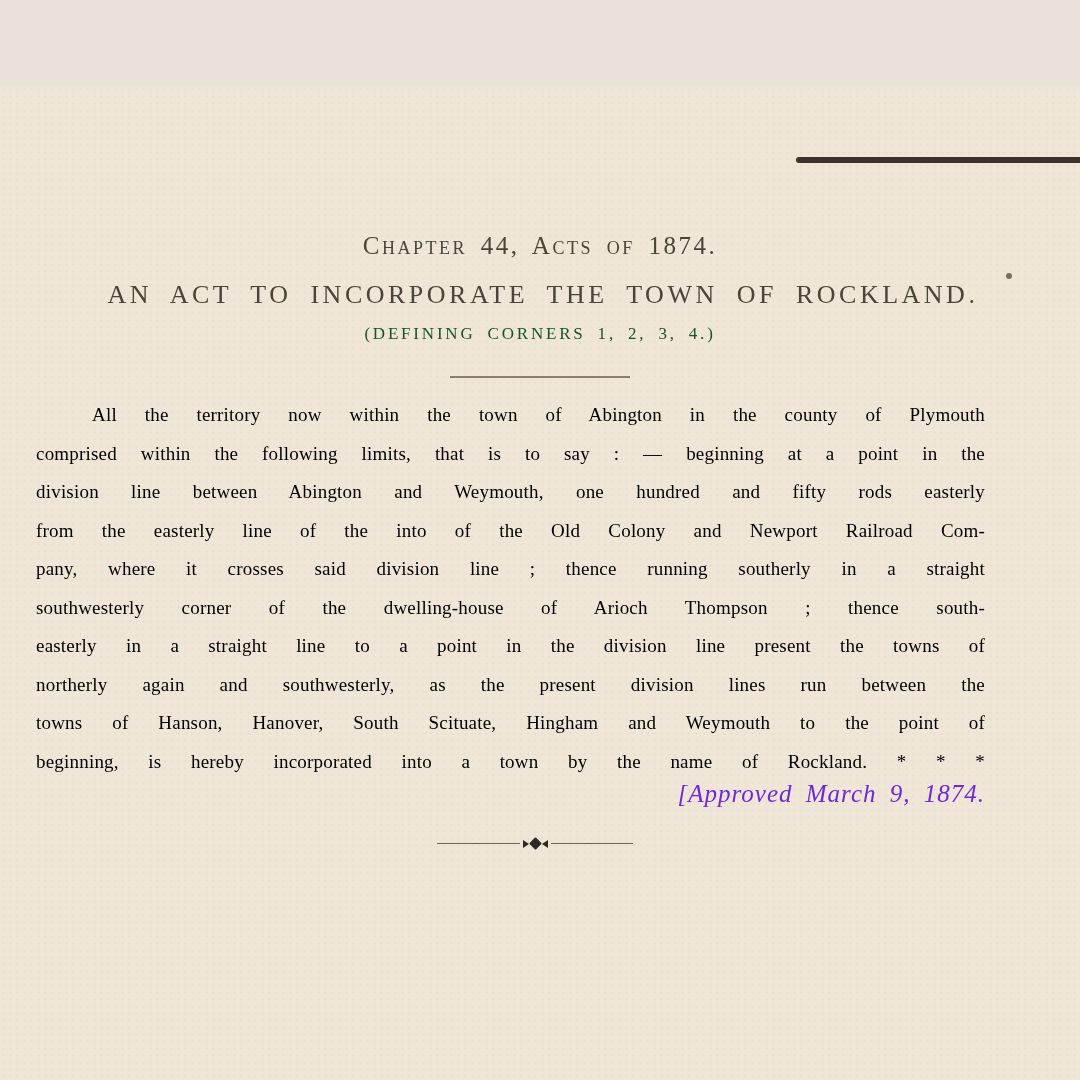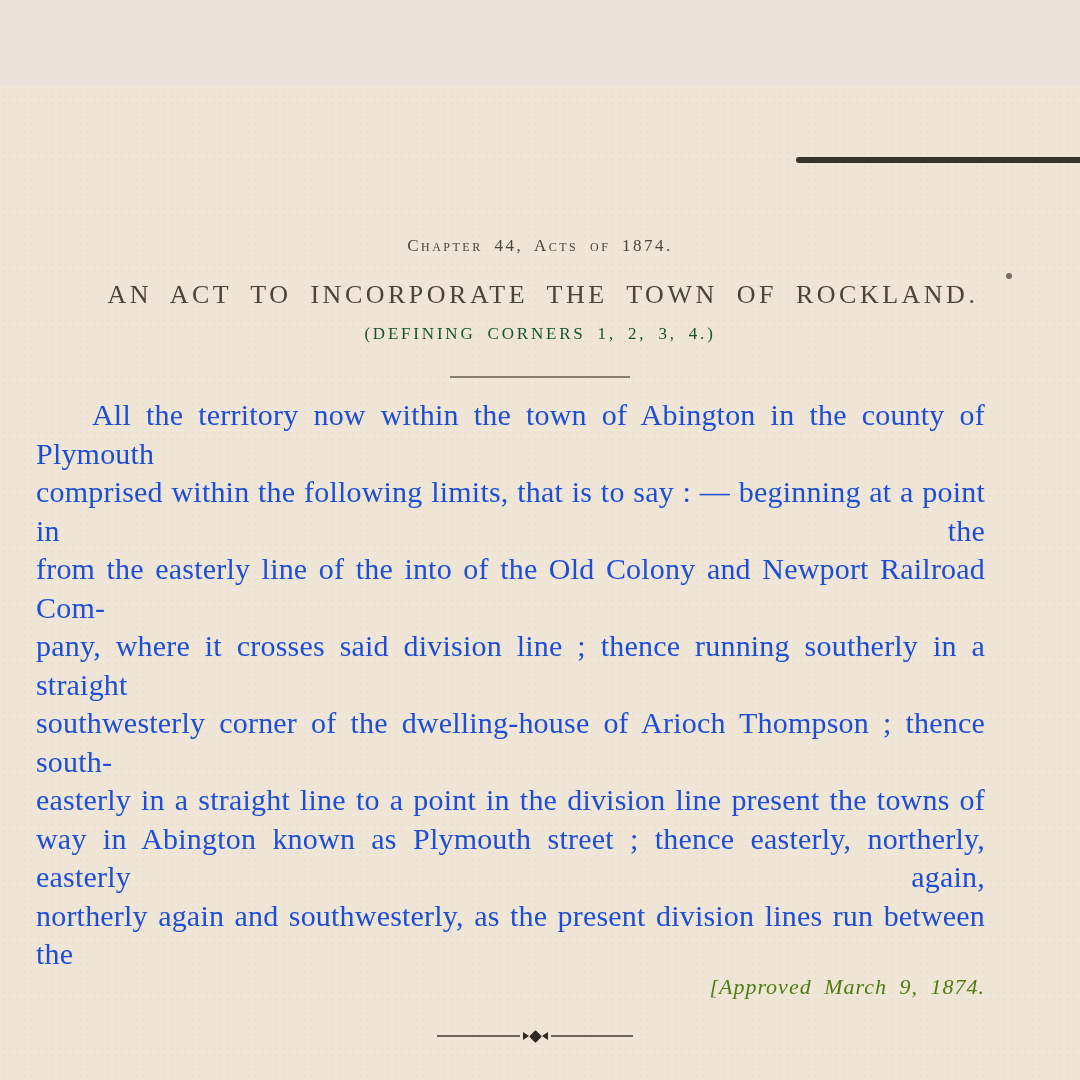--- a/index.html
+++ b/index.html
@@ -38,21 +38,21 @@
     width: 6px; height: 6px; border-radius: 50%;
     background: #5a4f42; opacity: .8;
   }
   .content {
     position: relative;
     padding-top: 232px;
     text-align: center;
   }
   .kicker {
     font-variant: small-caps;
-    font-size: 17px; line-height: 28px;
+    font-size: 25px; line-height: 28px;
     letter-spacing: 2.5px; word-spacing: 5px;
     color: #4b443b;
     margin: 0 0 18px 0;
   }
   .act-title {
     font-size: 26px; line-height: 34px; font-weight: normal;
     letter-spacing: 3.5px; word-spacing: 9px;
     color: #4b443b;
     margin: 0 0 10px 6px;
   }
@@ -65,36 +65,36 @@
   .head-rule {
     width: 180px; height: 2px;
     margin: 0 auto 18px auto;
     background: #8b7e70;
   }
   .body-col {
     margin: 0 95px 0 36px;       
     text-align: left;
   }
   .bline {
-    font-size: 30px;
+    font-size: 19px;
     line-height: 38.5px;
     letter-spacing: 0.2px;
     text-align: justify;
     text-align-last: justify;
     white-space: normal;
-    color: #1d4ed8;
+    color: #000000;
   }
   .bline.indent { text-indent: 56px; }
   .approval {
     margin-top: -4px;
     font-style: italic;
-    font-size: 22px; line-height: 34px;
+    font-size: 25px; line-height: 34px;
     letter-spacing: 1px; word-spacing: 6px;
     text-align: right;
-    color: #4d7c0f;
+    color: #6d28d9;
   }
   
   .ornament {
     width: 196px; margin: 28px auto 0 auto;
     display: flex; align-items: center; justify-content: center;
     transform: translateX(-5px);
   }
   .orn-line { flex: 1 1 auto; height: 1.5px; background: #6d6257; }
   .orn-tri-l {
     width: 0; height: 0; margin-left: 3px;
@@ -128,26 +128,28 @@
 
     <h1 class="act-title">AN ACT TO INCORPORATE THE TOWN OF ROCKLAND.</h1>
 
     <div class="subtitle">(DEFINING CORNERS 1, 2, 3, 4.)</div>
 
     <div class="head-rule"></div>
 
     <div class="body-col">
       <div class="bline indent">All the territory now within the town of Abington in the county of Plymouth</div>
       <div class="bline">comprised within the following limits, that is to say : — beginning at a point in the</div>
+      <div class="bline">division line between Abington and Weymouth, one hundred and fifty rods easterly</div>
       <div class="bline">from the easterly line of the into of the Old Colony and Newport Railroad Com-</div>
       <div class="bline">pany, where it crosses said division line ; thence running southerly in a straight</div>
       <div class="bline">southwesterly corner of the dwelling-house of Arioch Thompson ; thence south-</div>
       <div class="bline">easterly in a straight line to a point in the division line present the towns of</div>
-      <div class="bline">way in Abington known as Plymouth street ; thence easterly, northerly, easterly again,</div>
       <div class="bline">northerly again and southwesterly, as the present division lines run between the</div>
+      <div class="bline">towns of Hanson, Hanover, South Scituate, Hingham and Weymouth to the point of</div>
+      <div class="bline">beginning, is hereby incorporated into a town by the name of Rockland. * * *</div>
 
       <div class="approval">[Approved March 9, 1874.</div>
     </div>
 
     <div class="ornament">
       <span class="orn-line"></span>
       <span class="orn-tri-l"></span>
       <span class="orn-diamond"></span>
       <span class="orn-tri-r"></span>
       <span class="orn-line"></span>

